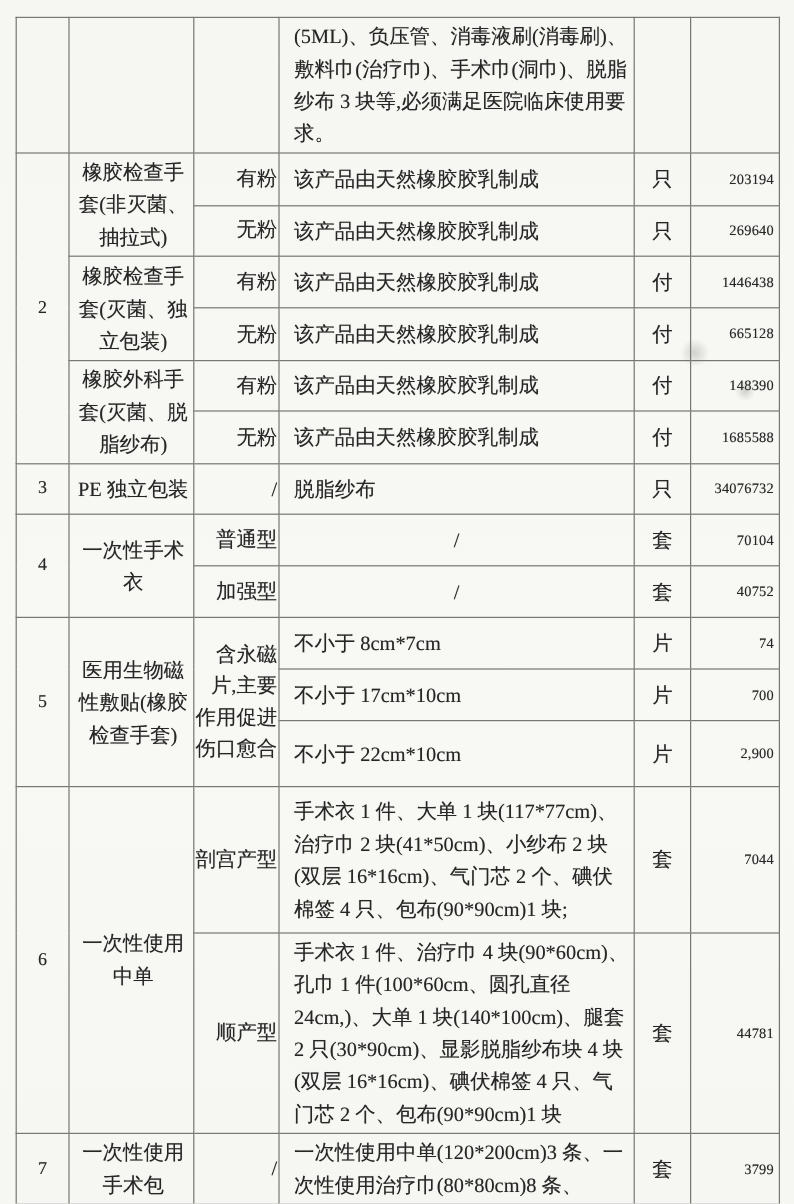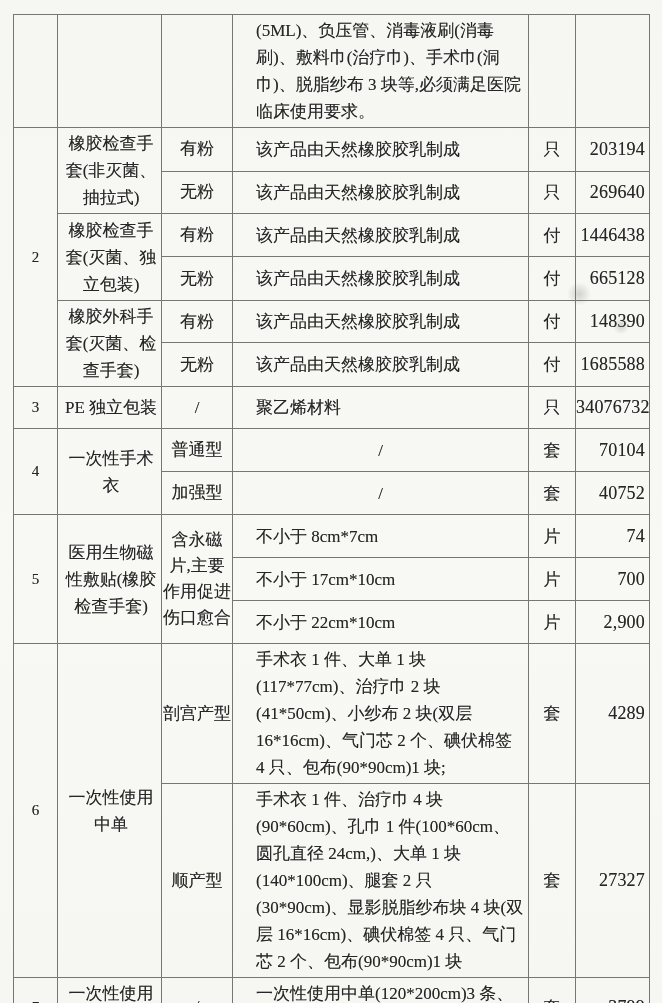--- a/index.html
+++ b/index.html
@@ -21,25 +21,25 @@
   }
   td{
     border:1px solid #767672;
     font-size:17px;line-height:27px;
     vertical-align:middle;
     padding:0;overflow:hidden;
     text-shadow:0 0 0.6px rgba(45,45,45,0.45);
   }
   td.serial{text-align:center;font-size:15px;}
   td.name{text-align:center;padding:2px 2px 2px 5px;}
-  td.type{text-align:center;line-height:26px;padding:2px 1px;}
-  td.desc{text-align:left;padding:2px 4px 2px 23px;}
+  td.type{text-align:right;line-height:26px;padding:2px 1px;}
+  td.desc{text-align:left;padding:2px 4px 2px 12px;}
   td.desc.slash{text-align:center;padding:2px;}
   td.unit{text-align:center;}
-  td.qty{text-align:right;padding-right:4px;font-size:18px;letter-spacing:0.2px;}
+  td.qty{text-align:right;padding-right:4px;font-size:12px;letter-spacing:0.2px;}
   .smudge{
     position:absolute;border-radius:50%;
     background:radial-gradient(circle, rgba(110,110,105,0.28) 0%, rgba(110,110,105,0) 70%);
     pointer-events:none;
   }
 </style>
 </head>
 <body>
 
 <div class="page">
@@ -85,38 +85,38 @@
       <td class="unit">付</td>
       <td class="qty">1446438</td>
     </tr>
     <tr style="height:44px">
       <td class="type">无粉</td>
       <td class="desc">该产品由天然橡胶胶乳制成</td>
       <td class="unit">付</td>
       <td class="qty">665128</td>
     </tr>
     <tr style="height:42px">
-      <td class="name" rowspan="2">橡胶外科手套(灭菌、检查手套)</td>
+      <td class="name" rowspan="2">橡胶外科手套(灭菌、脱脂纱布)</td>
       <td class="type">有粉</td>
       <td class="desc">该产品由天然橡胶胶乳制成</td>
       <td class="unit">付</td>
       <td class="qty">148390</td>
     </tr>
     <tr style="height:43px">
       <td class="type">无粉</td>
       <td class="desc">该产品由天然橡胶胶乳制成</td>
       <td class="unit">付</td>
       <td class="qty">1685588</td>
     </tr>
 
     <tr style="height:42px">
       <td class="serial">3</td>
       <td class="name">PE 独立包装</td>
       <td class="type">/</td>
-      <td class="desc">聚乙烯材料</td>
+      <td class="desc">脱脂纱布</td>
       <td class="unit">只</td>
       <td class="qty">34076732</td>
     </tr>
 
     <tr style="height:43px">
       <td class="serial" rowspan="2">4</td>
       <td class="name" rowspan="2">一次性手术衣</td>
       <td class="type">普通型</td>
       <td class="desc slash">/</td>
       <td class="unit">套</td>
@@ -135,39 +135,39 @@
       <td class="type" rowspan="3">含永磁片,主要作用促进伤口愈合</td>
       <td class="desc">不小于 8cm*7cm</td>
       <td class="unit">片</td>
       <td class="qty">74</td>
     </tr>
     <tr style="height:43px">
       <td class="desc">不小于 17cm*10cm</td>
       <td class="unit">片</td>
       <td class="qty">700</td>
     </tr>
-    <tr style="height:43px">
+    <tr style="height:55px">
       <td class="desc">不小于 22cm*10cm</td>
       <td class="unit">片</td>
       <td class="qty">2,900</td>
     </tr>
 
     <tr style="height:122px">
       <td class="serial" rowspan="2">6</td>
       <td class="name" rowspan="2">一次性使用中单</td>
       <td class="type">剖宫产型</td>
       <td class="desc">手术衣 1 件、大单 1 块(117*77cm)、治疗巾 2 块(41*50cm)、小纱布 2 块(双层 16*16cm)、气门芯 2 个、碘伏棉签 4 只、包布(90*90cm)1 块;</td>
       <td class="unit">套</td>
-      <td class="qty">4289</td>
+      <td class="qty">7044</td>
     </tr>
     <tr style="height:162px">
       <td class="type">顺产型</td>
       <td class="desc">手术衣 1 件、治疗巾 4 块(90*60cm)、孔巾 1 件(100*60cm、圆孔直径 24cm,)、大单 1 块(140*100cm)、腿套 2 只(30*90cm)、显影脱脂纱布块 4 块(双层 16*16cm)、碘伏棉签 4 只、气门芯 2 个、包布(90*90cm)1 块</td>
       <td class="unit">套</td>
-      <td class="qty">27327</td>
+      <td class="qty">44781</td>
     </tr>
 
     <tr style="height:54px">
       <td class="serial">7</td>
       <td class="name">一次性使用手术包</td>
       <td class="type">/</td>
       <td class="desc">一次性使用中单(120*200cm)3 条、一次性使用治疗巾(80*80cm)8 条、</td>
       <td class="unit">套</td>
       <td class="qty">3799</td>
     </tr>

